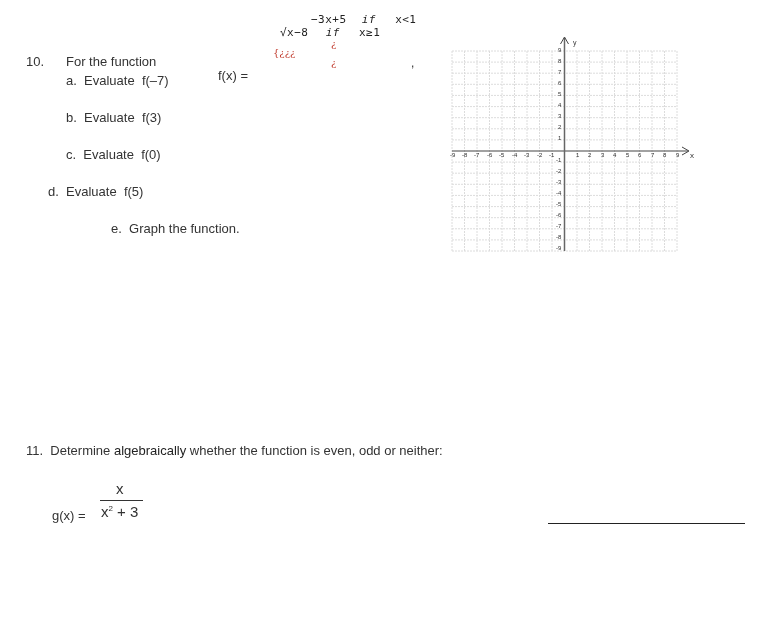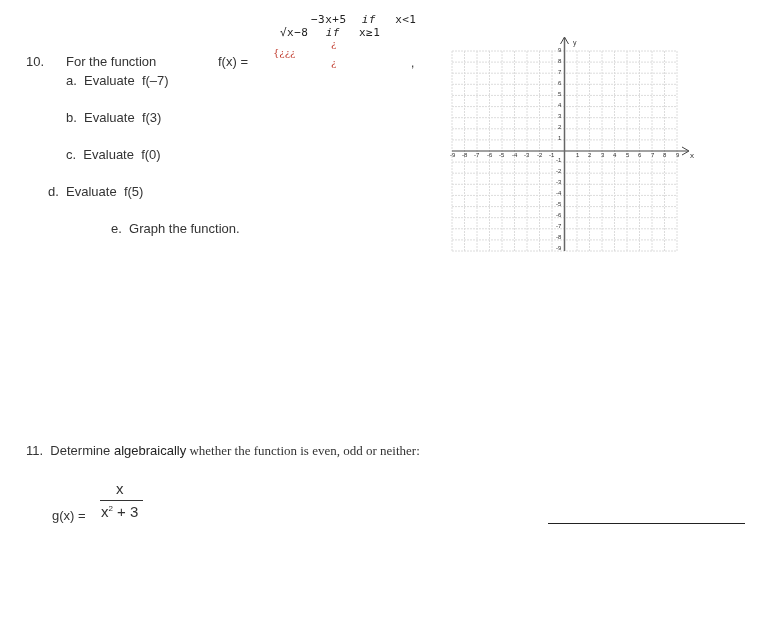--- a/index.html
+++ b/index.html
@@ -12,21 +12,21 @@
     .grid-label { font-family: "Liberation Sans", sans-serif; font-size: 6px; color: #333; position: absolute; }
     .bold { font-weight: normal; color: #222; }
     .frac-line { position: absolute; height: 1px; background: #333; }
     .answer-line { position: absolute; height: 1px; background: #222; }
   </style>
 </head>
 <body>
 
 <div class="abs num" style="left:26px; top:54px;">10.</div>
 <div class="abs num" style="left:66px; top:54px;">For the function</div>
-<div class="abs num" style="left:218px; top:54px;">f(x) =</div>
+<div class="abs num" style="left:218px; top:68px;">f(x) =</div>
 
 <div>
   <div class="abs pw-top" style="left:274px; top:13px;margin-left:37px;">
     <span>−3x+5</span>
     <span style="font-style:italic; margin-left:8px;">if</span>
     <span style="margin-left:12px;">x&lt;1</span>
   </div>
   <div class="abs pw-top" style="left:280px; top:26px;">
     <span>√x−8</span>
     <span style="font-style:italic; margin-left:10px;">if</span>
@@ -155,21 +155,21 @@
     <span class="grid-label" style="left:116px; top:166px;">-5</span>
     <span class="grid-label" style="left:116px; top:177px;">-6</span>
     <span class="grid-label" style="left:116px; top:188px;">-7</span>
     <span class="grid-label" style="left:116px; top:199px;">-8</span>
     <span class="grid-label" style="left:116px; top:210px;">-9</span>
   </div>
 </div>
 
 <div class="abs num" style="left:26px; top:443px;">
   <span>11.</span>&nbsp;
-  <span style="white-space:pre;">Determine </span><span class="bold">algebraically</span><span style="white-space:pre;font-family:Liberation Serif, serif;"> whether the function is even, odd or neither:</span>
+  <span style="white-space:pre;">Determine </span><span class="bold">algebraically</span><span style="white-space:pre;"> whether the function is even, odd or neither:</span>
 </div>
 
 <div class="abs num" style="left:52px; top:508px;">g(x) =</div>
 <div class="abs" style="left:116px; top:480px; font-size:15px;">x</div>
 <div class="frac-line" style="left:100px; top:500px; width:43px;"></div>
 <div class="abs" style="left:101px; top:503px; font-size:15px;">
   <span>x</span><sup style="font-size:8px;">2</sup><span style="white-space:pre;"> + 3</span>
 </div>
 
 <div class="answer-line" style="left:548px; top:523px; width:197px;"></div>

